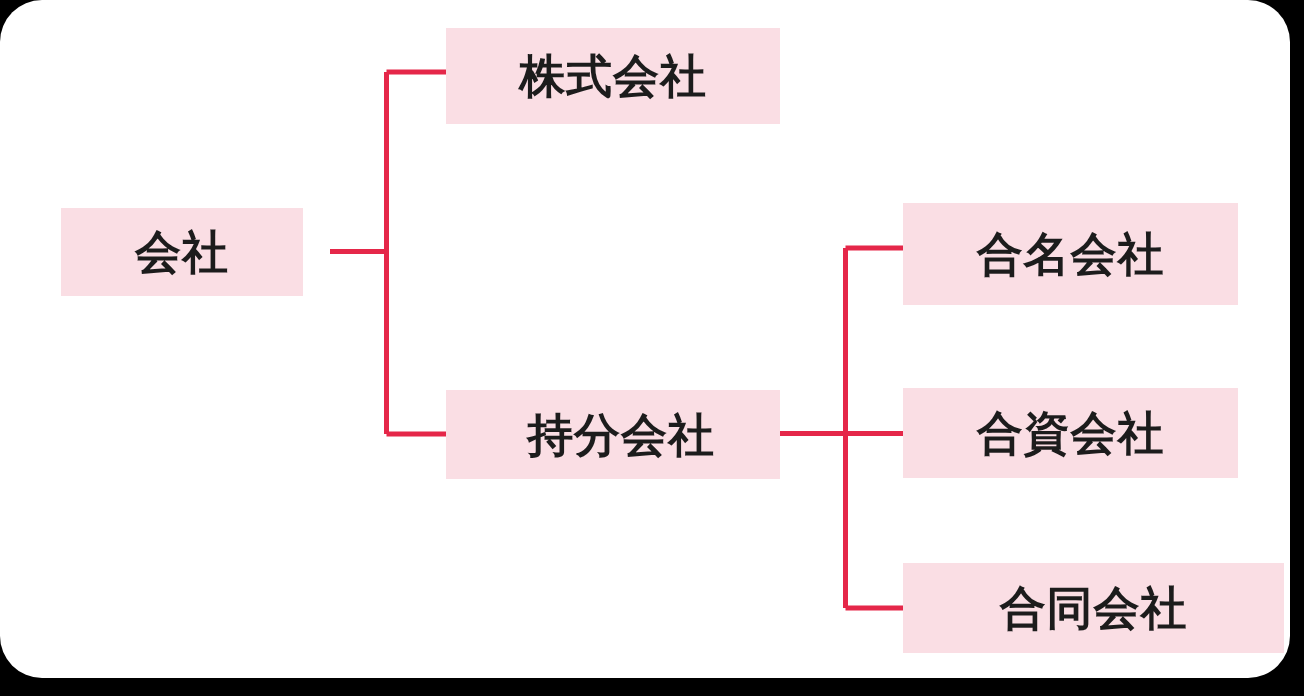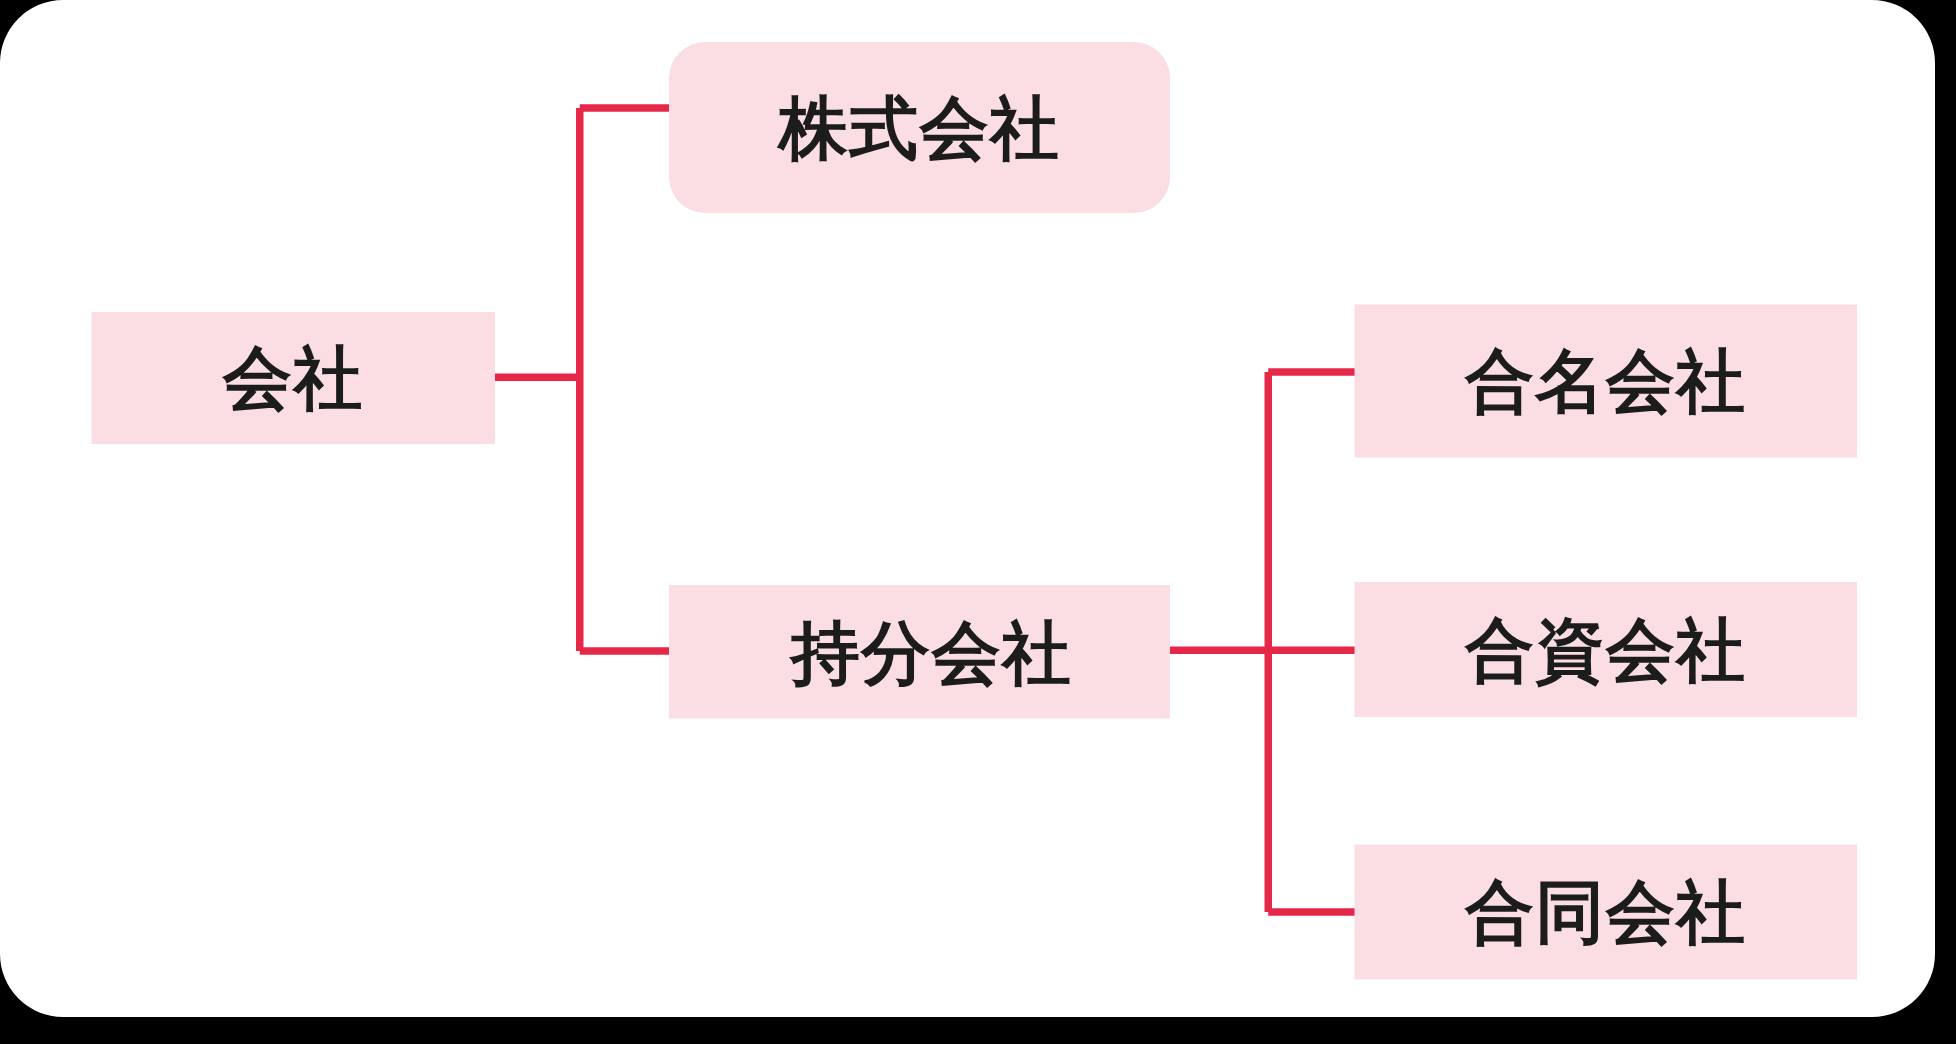--- a/index.html
+++ b/index.html
@@ -58,26 +58,26 @@
     letter-spacing: 0.02em;
     line-height: 1;
     white-space: nowrap;
   }
 
   .node-label {
     display: block;
   }
 
   
-  #node-kaisha        { left: 61px;  top: 208px; width: 269px; height: 88px; }
-  #node-kabushiki     { left: 446px; top: 28px;  width: 334px; height: 114px; border-radius: 24px; }
+  #node-kaisha        { left: 61px;  top: 208px; width: 242px; height: 88px; }
+  #node-kabushiki     { left: 446px; top: 28px;  width: 334px; height: 96px; }
   #node-mochibun      { left: 446px; top: 390px; width: 334px; height: 89px; }
   #node-gomei         { left: 903px; top: 203px; width: 335px; height: 102px; }
   #node-goshi         { left: 903px; top: 388px; width: 335px; height: 90px; }
-  #node-godo          { left: 903px; top: 563px; width: 335px; height: 90px; }
+  #node-godo          { left: 903px; top: 563px; width: 381px; height: 90px; }
 </style>
 </head>
 <body style="background: rgb(0, 0, 0);">
 
 <div id="diagram-canvas" style="background: rgb(0, 0, 0);">
   <div id="card" style="background: rgb(255, 255, 255);">
 
     <svg id="connectors" viewBox="0 0 1290 678" width="1290" height="678">
       <g fill="none" stroke="#E52749" stroke-width="5" stroke-linecap="butt">
 

